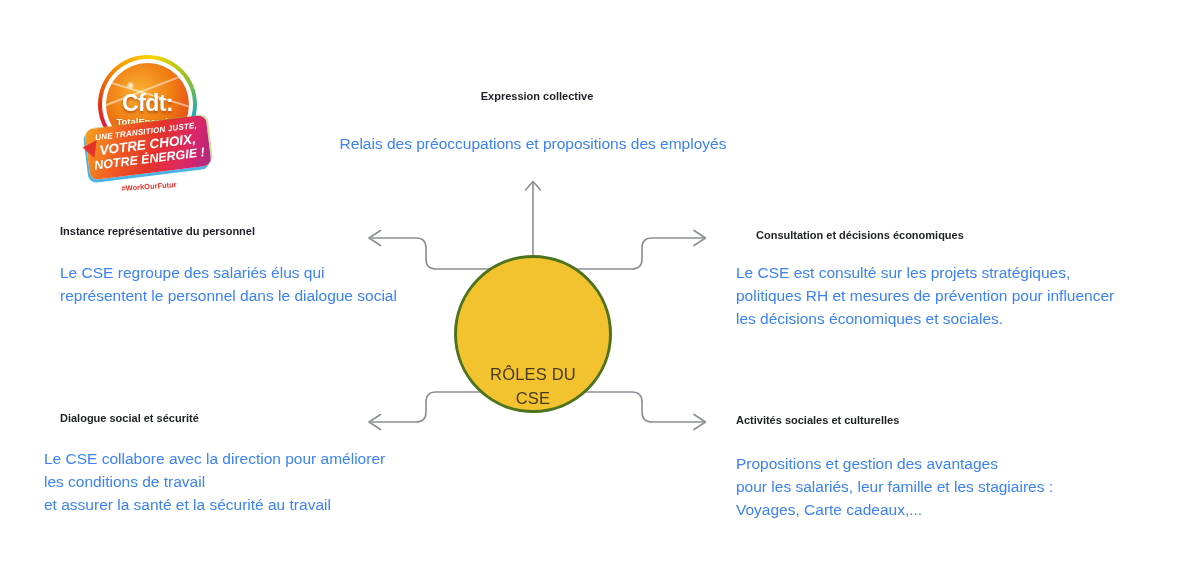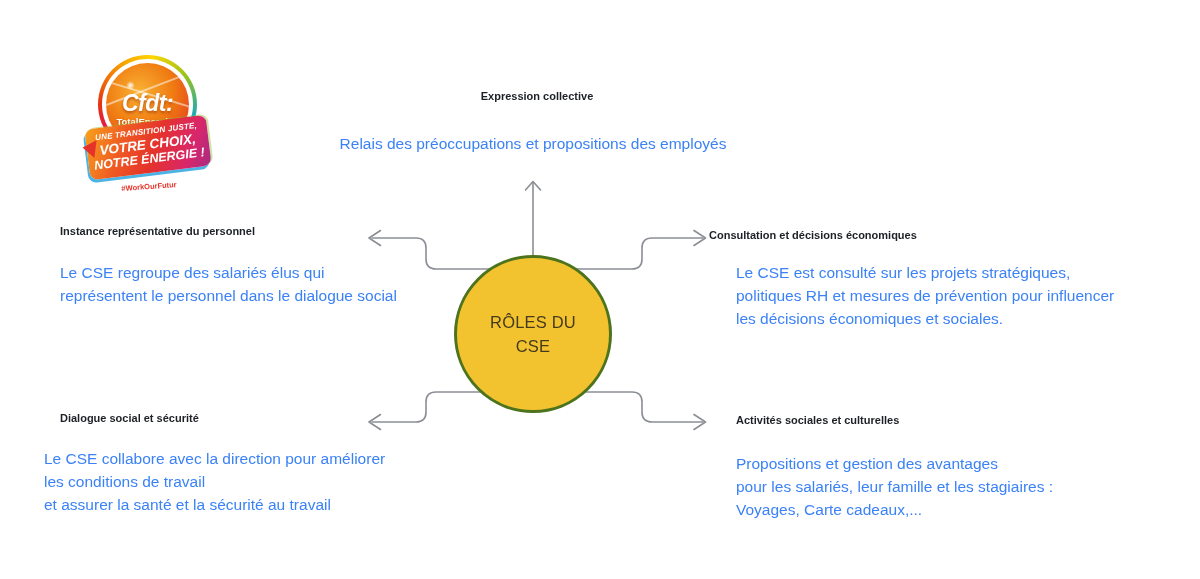--- a/index.html
+++ b/index.html
@@ -7,35 +7,35 @@
   .canvas{
     position:relative;width:1200px;height:579px;background:#ffffff;overflow:hidden;
     font-family:"Liberation Sans",sans-serif;
   }
   .connectors{position:absolute;left:0;top:0;pointer-events:none;}
 
   
   .center-circle{
     position:absolute;left:454px;top:255px;width:158px;height:158px;
     border-radius:50%;border:3.5px solid #4D731C;background:#F3C32F;
-    box-sizing:border-box;display:flex;align-items:center;justify-content:center;
+    box-sizing:border-box;display:flex;align-items:flex-end;justify-content:center;
   }
   .center-circle span{
     white-space:pre-line;text-align:center;font-size:16.5px;line-height:24px;
     color:#463A1E;letter-spacing:.2px;
   }
 
   
   .node-title{position:absolute;font-weight:700;font-size:11px;color:#1D2025;white-space:nowrap;}
   .node-body{position:absolute;font-size:15.5px;color:#3b82f6;line-height:23px;white-space:pre-line;}
   .t-top{left:537px;top:90px;transform:translateX(-50%);}
   .b-top{left:533px;top:132px;transform:translateX(-50%);white-space:nowrap;}
   .t-lt{left:60px;top:225px;}
   .b-lt{left:60px;top:261px;}
-  .t-rt{left:709px;top:229px;}
+  .t-rt{left:756px;top:229px;}
   .b-rt{left:736px;top:261px;}
   .t-lb{left:60px;top:412px;}
   .b-lb{left:44px;top:447px;}
   .t-rb{left:736px;top:414px;}
   .b-rb{left:736px;top:452px;}
 
   
   .logo{position:absolute;left:93px;top:55px;width:112px;height:140px;}
   .logo-ring{
     position:absolute;left:5px;top:0;width:99px;height:99px;border-radius:50%;
@@ -47,21 +47,21 @@
   .logo-disc{
     position:absolute;inset:8px;border-radius:50%;overflow:hidden;
     background:radial-gradient(circle at 40% 35%,#f9b234 0%,#f07d12 45%,#e84e1b 75%,#e23a14 100%);
     display:flex;flex-direction:column;align-items:center;justify-content:center;
   }
   .ray{position:absolute;background:rgba(255,255,255,.5);height:1.5px;width:130%;left:-15%;}
   .ray1{top:36%;transform:rotate(17deg);}
   .ray2{top:30%;transform:rotate(-21deg);}
   .spark{position:absolute;left:24%;top:22%;width:9px;height:9px;border-radius:50%;
     background:radial-gradient(circle,#fff 0%,rgba(255,255,255,0) 70%);}
-  .brand{font-size:23px;font-weight:800;font-style:italic;color:#fff;
+  .brand{font-size:23px;font-weight:800;color:#fff;
     text-shadow:0 2px 3px rgba(140,30,0,.55);letter-spacing:-.5px;margin-top:8px;}
   .brand-sub{font-size:9.5px;font-weight:700;color:#fff;margin-top:-1px;
     text-shadow:0 1px 2px rgba(140,30,0,.5);}
   .banner{
     position:absolute;left:-6px;top:67px;width:122px;box-sizing:border-box;
     padding:5px 4px 7px;border-radius:8px;transform:rotate(-7deg);
     background:linear-gradient(115deg,#f8a31c 0%,#ef5a22 30%,#e5332b 55%,#d9266b 82%,#a62c83 100%);
     box-shadow:-2px 3px 0 rgba(43,167,223,.85),2px -1px 0 rgba(140,193,47,.45);
     color:#fff;text-align:center;font-style:italic;font-weight:800;
   }

